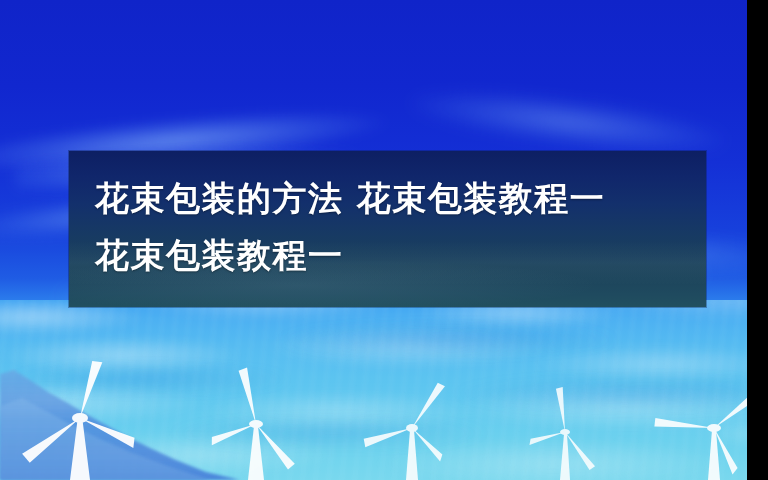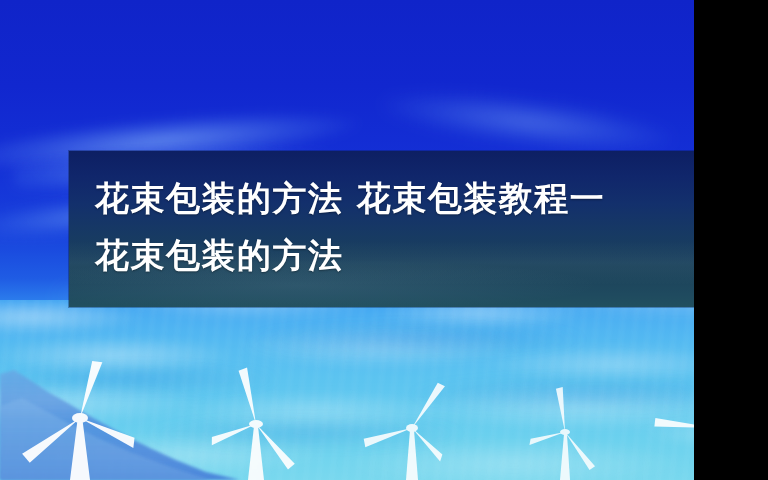--- a/index.html
+++ b/index.html
@@ -2,21 +2,21 @@
 <html><head>
 <meta charset="utf-8">
 <style>
   html, body {
     margin: 0;
     padding: 0;
     background: #000;
   }
   .stage {
     position: relative;
-    width: 694px;
+    width: 747px;
     height: 480px;
     overflow: hidden;
     font-family: "DejaVu Sans", sans-serif;
   }
 
   
   .sky {
     position: absolute;
     inset: 0;
     background:
@@ -318,17 +318,17 @@
         <path d="M74,72 L70,20 L78,19 Z"></path>
         <path d="M74,72 L122,86 L120,78 Z"></path>
         <path d="M74,72 L30,112 L36,118 Z"></path>
       </g>
     </g>
   </svg>
 
   <div class="title-box">
     <div class="title-text">
       <span class="title-line">花束包装的方法 花束包装教程一</span>
-      <span class="title-line">花束包装的方法</span>
+      <span class="title-line">花束包装教程一</span>
     </div>
   </div>
 
 </div>
 
 </body></html>

